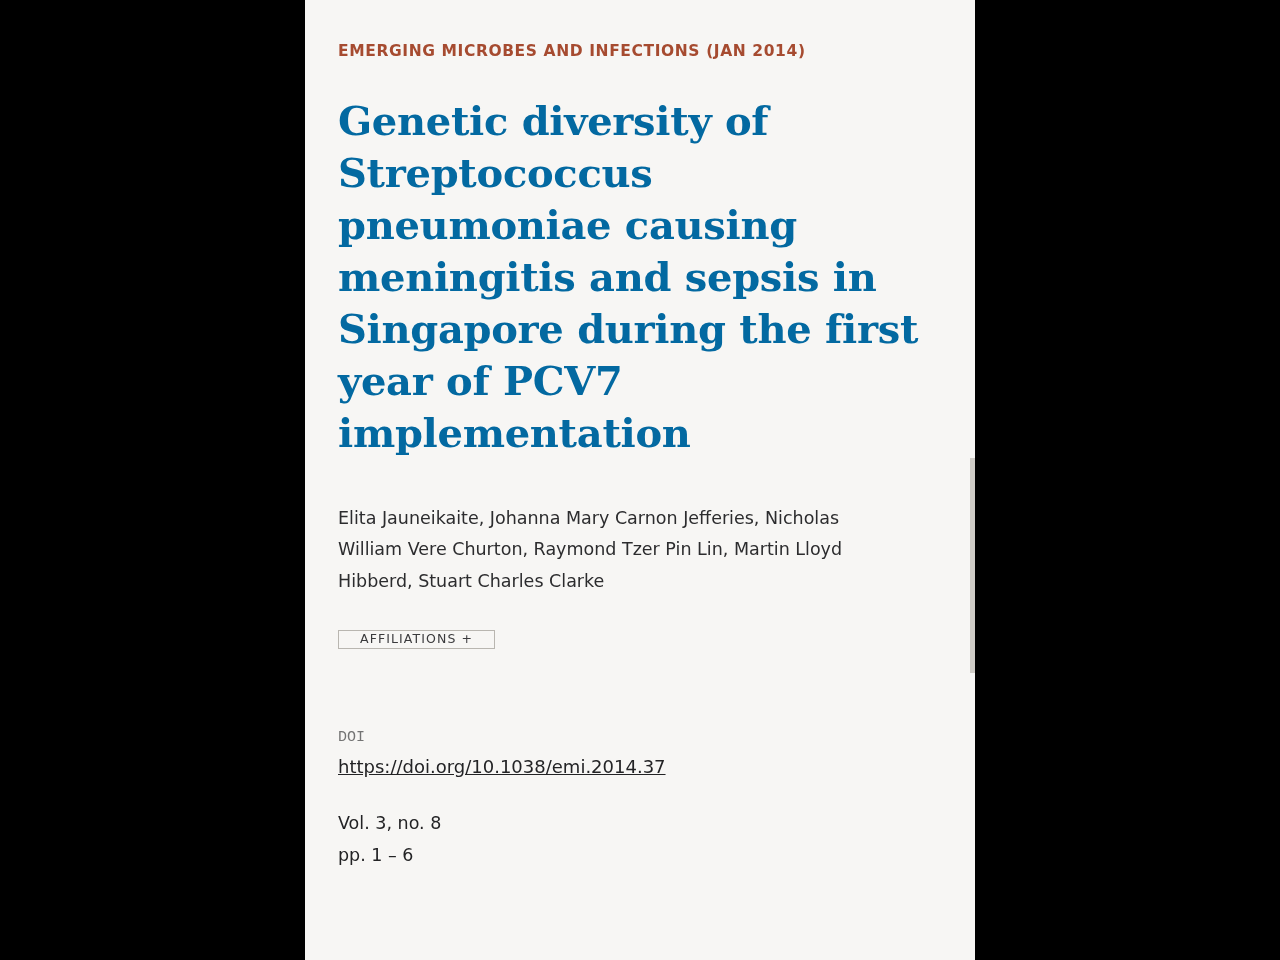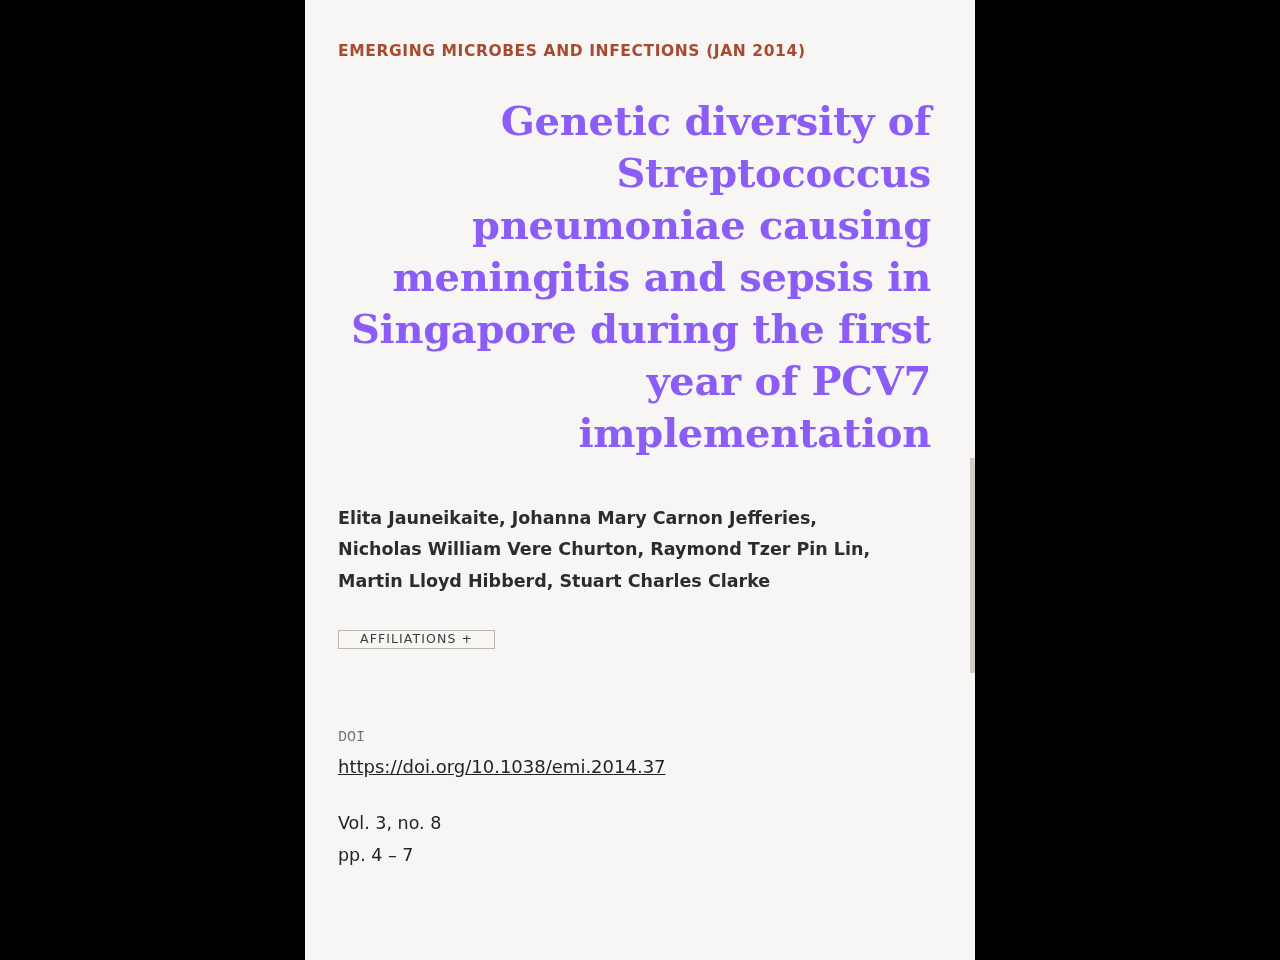--- a/index.html
+++ b/index.html
@@ -37,35 +37,33 @@
     font-weight: bold;
     letter-spacing: 0.6px;
     text-transform: uppercase;
     margin: 0 0 34px 0;
     line-height: 1.2;
   }
   .article-title {
     font-family: "DejaVu Serif", serif;
     font-size: 40px;
     line-height: 1.3;
-    color: #8b5cf6;
+    color: #0369a1;
     font-weight: bold;
     margin: 0 0 44px 0;
     letter-spacing: -0.3px;
     max-width: 600px;
-    text-align: right;
   }
   .authors {
     font-family: "DejaVu Sans", sans-serif;
     font-size: 17.5px;
     line-height: 1.82;
     color: #2c2c2e;
     margin: 0 0 30px 0;
     max-width: 545px;
-    font-weight: bold;
   }
   .affiliations-button {
     display: inline-block;
     border: 1px solid #b9b6b0;
     background: transparent;
     color: #3a3a3c;
     font-family: "DejaVu Sans", sans-serif;
     font-size: 12.5px;
     letter-spacing: 1.1px;
     text-transform: uppercase;
@@ -121,19 +119,19 @@
 
       <div class="authors">Elita Jauneikaite, Johanna Mary Carnon Jefferies, Nicholas William Vere Churton, Raymond Tzer Pin Lin, Martin Lloyd Hibberd, Stuart Charles Clarke</div>
 
       <div class="affiliations-button">AFFILIATIONS +</div>
 
       <div class="meta-block">
         <div class="meta-label">DOI</div>
         <a class="doi-link" href="#">https://doi.org/10.1038/emi.2014.37</a>
 
         <div class="meta-value">Vol. 3, no. 8</div>
-        <div class="meta-value">pp. 4 – 7</div>
+        <div class="meta-value">pp. 1 – 6</div>
       </div>
 
     </div>
     <div class="scroll-indicator"></div>
   </div>
 </div>
 
 </body></html>

